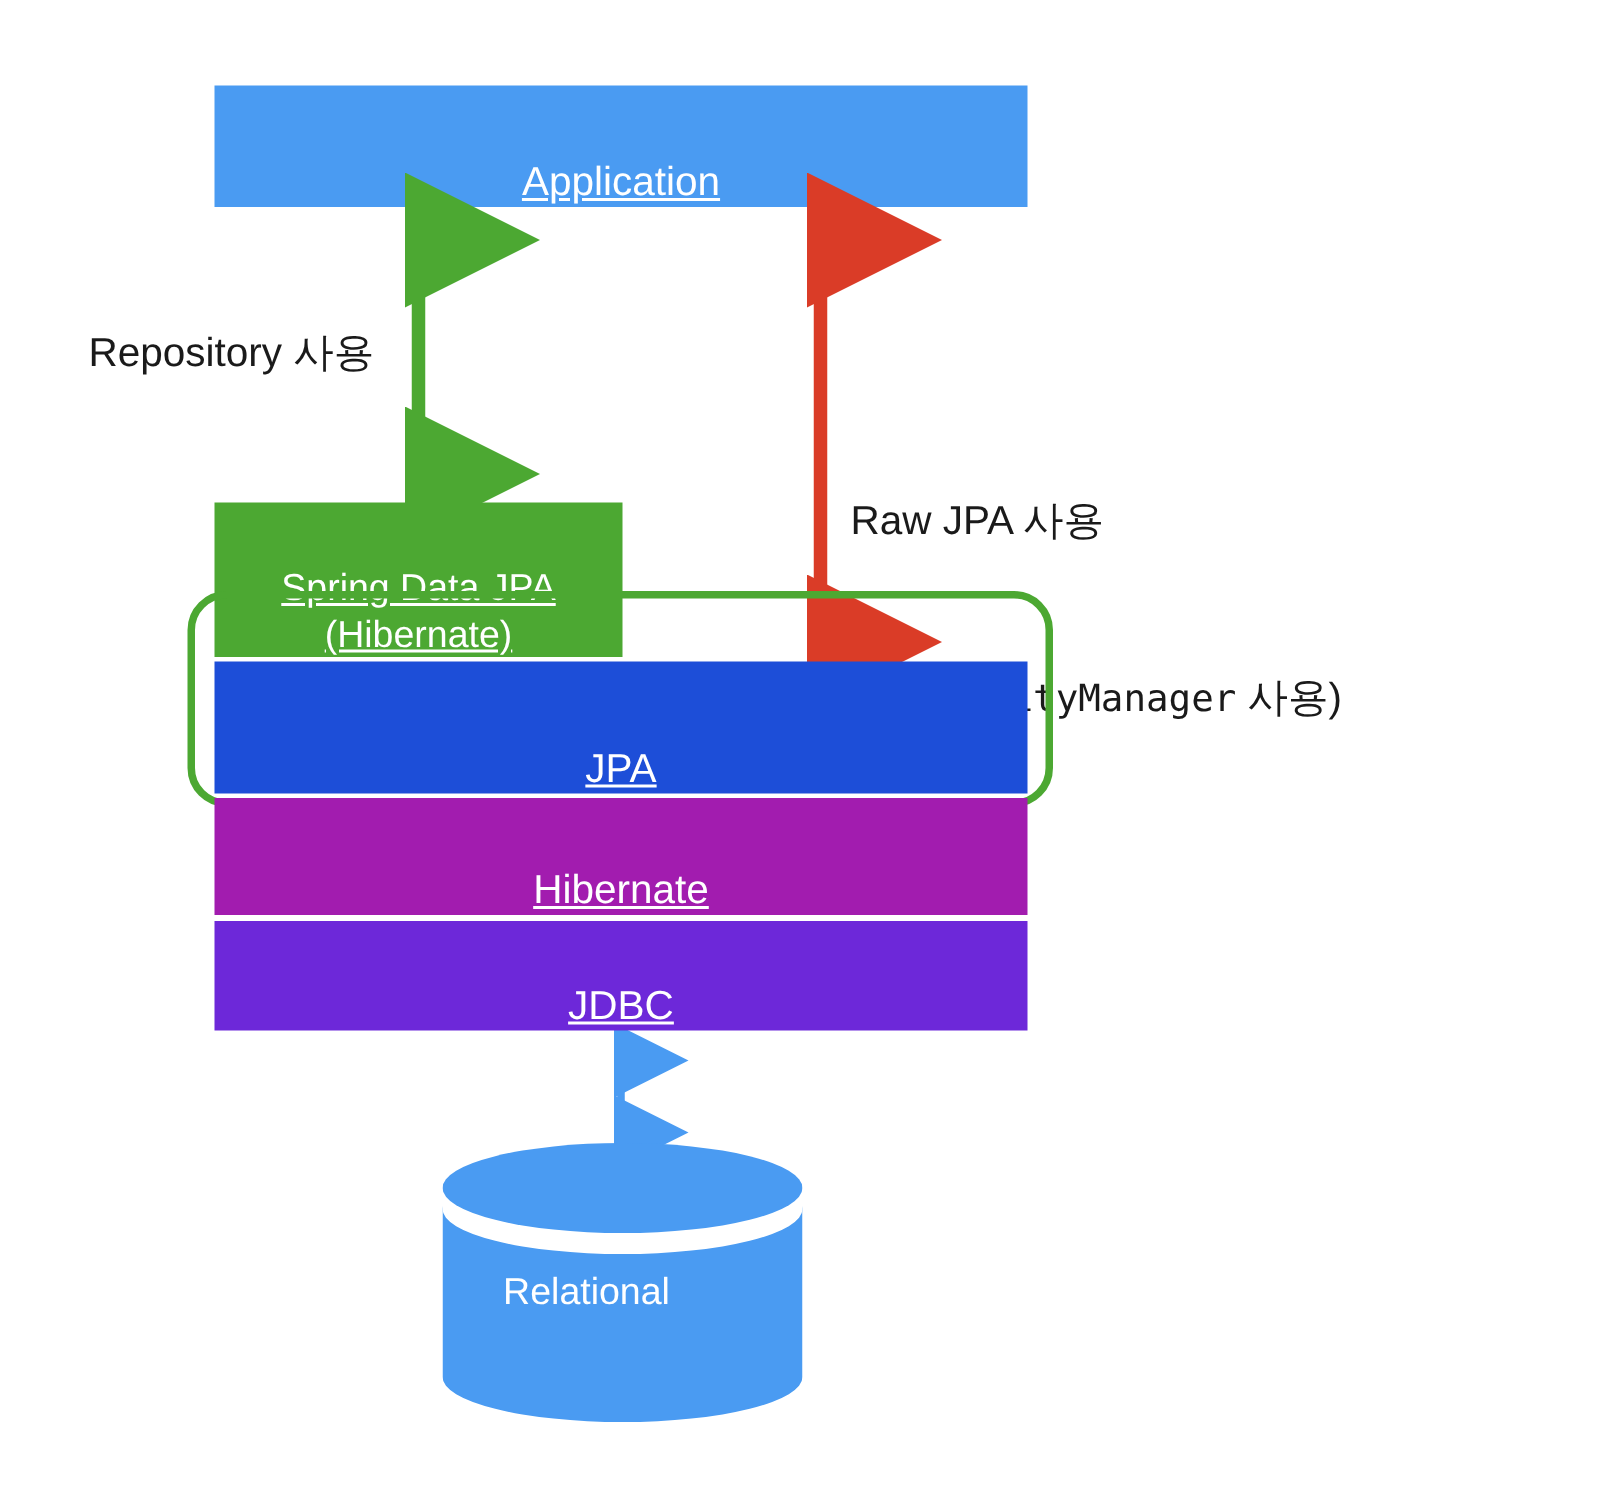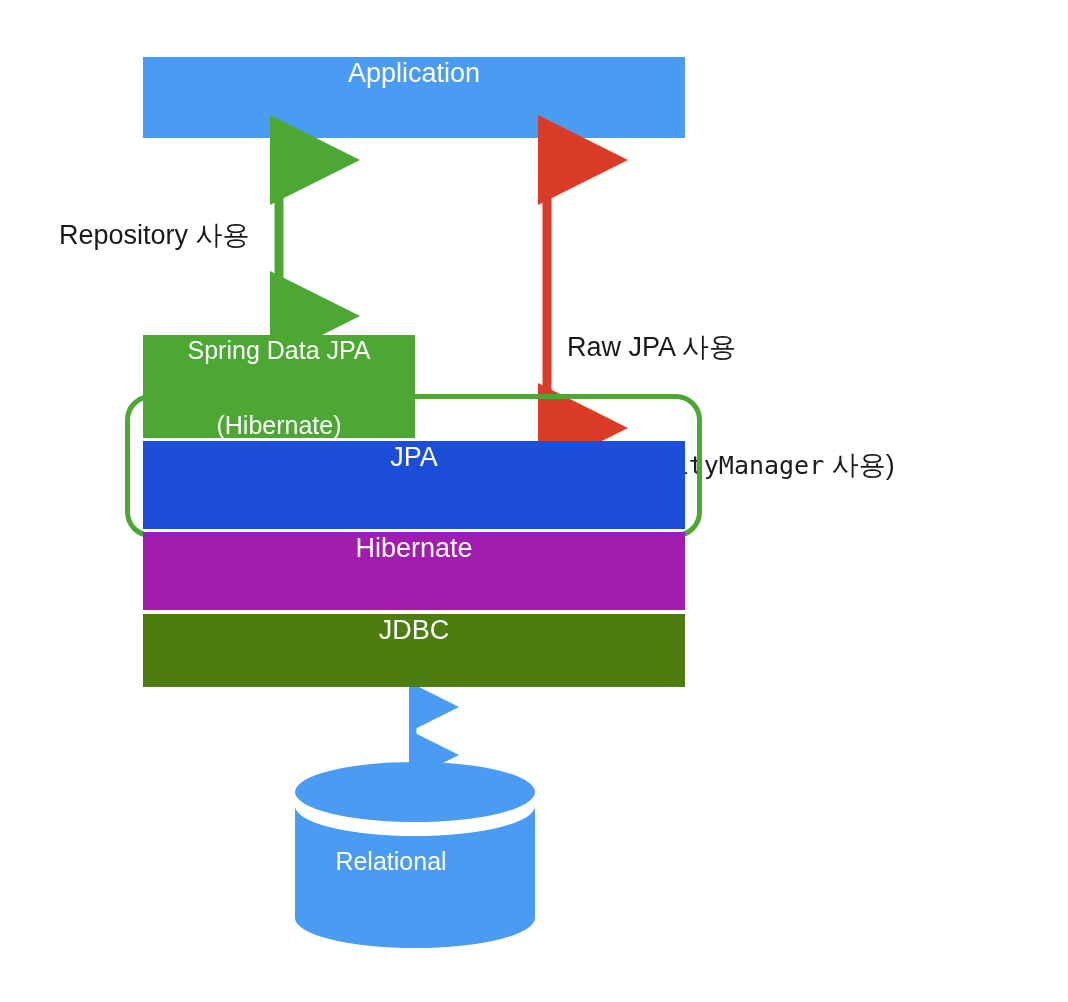--- a/index.html
+++ b/index.html
@@ -13,48 +13,48 @@
     height: 1002px;
     background: #ffffff;
     font-family: "Liberation Sans", "DejaVu Sans", sans-serif;
     overflow: hidden;
   }
   .box {
     position: absolute;
     display: flex;
     flex-direction: column;
     align-items: center;
-    justify-content: flex-start;
+    justify-content: flex-end;
     color: #ffffff;
     font-size: 27px;
     line-height: 1.22;
     text-align: center;
     box-sizing: border-box;
+    text-decoration: underline;
   }
   .box-application {
     left: 143px; top: 57px; width: 542px; height: 81px;
     background: #4a9bf2;
   }
   .box-springdata {
     left: 143px; top: 335px; width: 272px; height: 103px;
     background: #4ca832;
     font-size: 25px;
-    gap: 44px;
   }
   .box-jpa {
     left: 143px; top: 441px; width: 542px; height: 88px;
     background: #1d4ed8;
   }
   .box-hibernate {
     left: 143px; top: 532px; width: 542px; height: 78px;
     background: #a21caf;
   }
   .box-jdbc {
     left: 143px; top: 614px; width: 542px; height: 73px;
-    background: #4d7c0f;
+    background: #6d28d9;
   }
   .green-outline {
     position: absolute;
     left: 125px; top: 394px;
     width: 577px; height: 144px;
     border: 5px solid #4ca832;
     border-radius: 26px;
     box-sizing: border-box;
     background: transparent;
     pointer-events: none;

